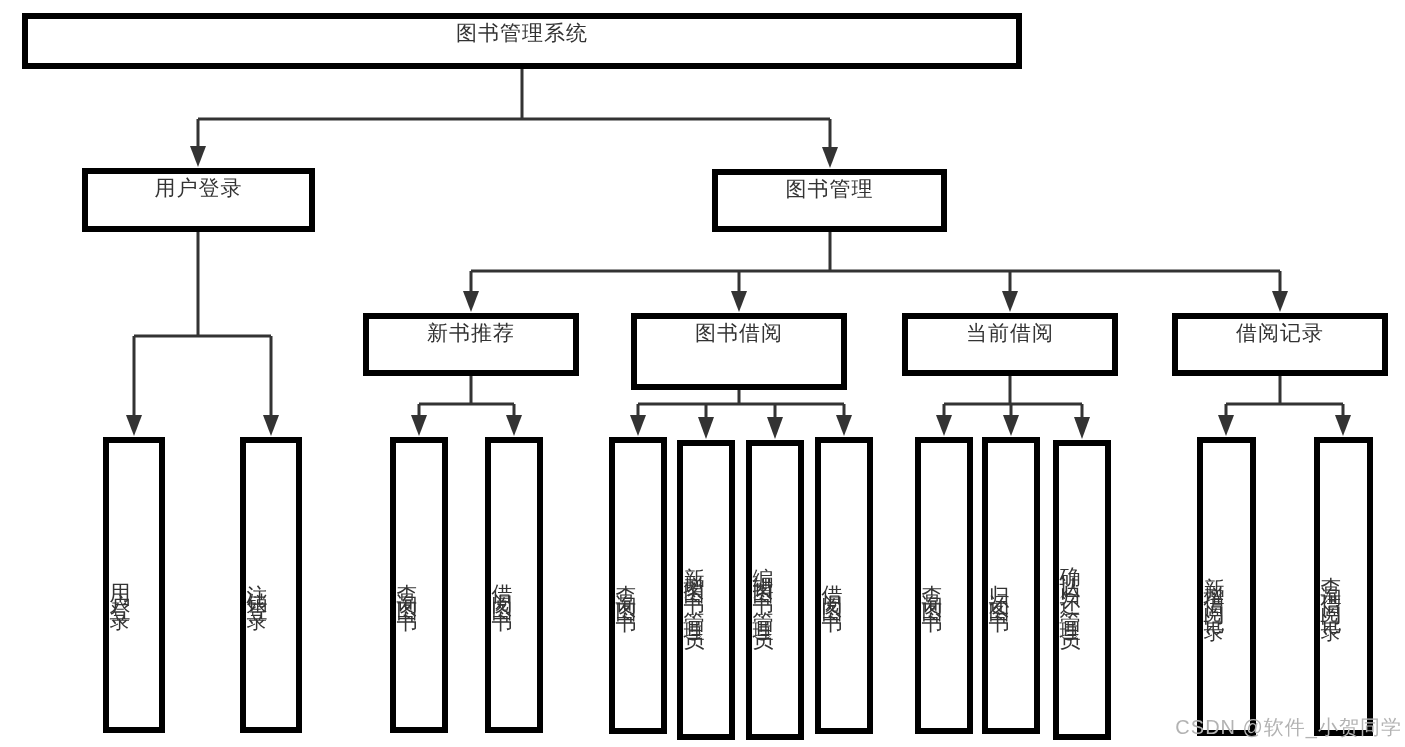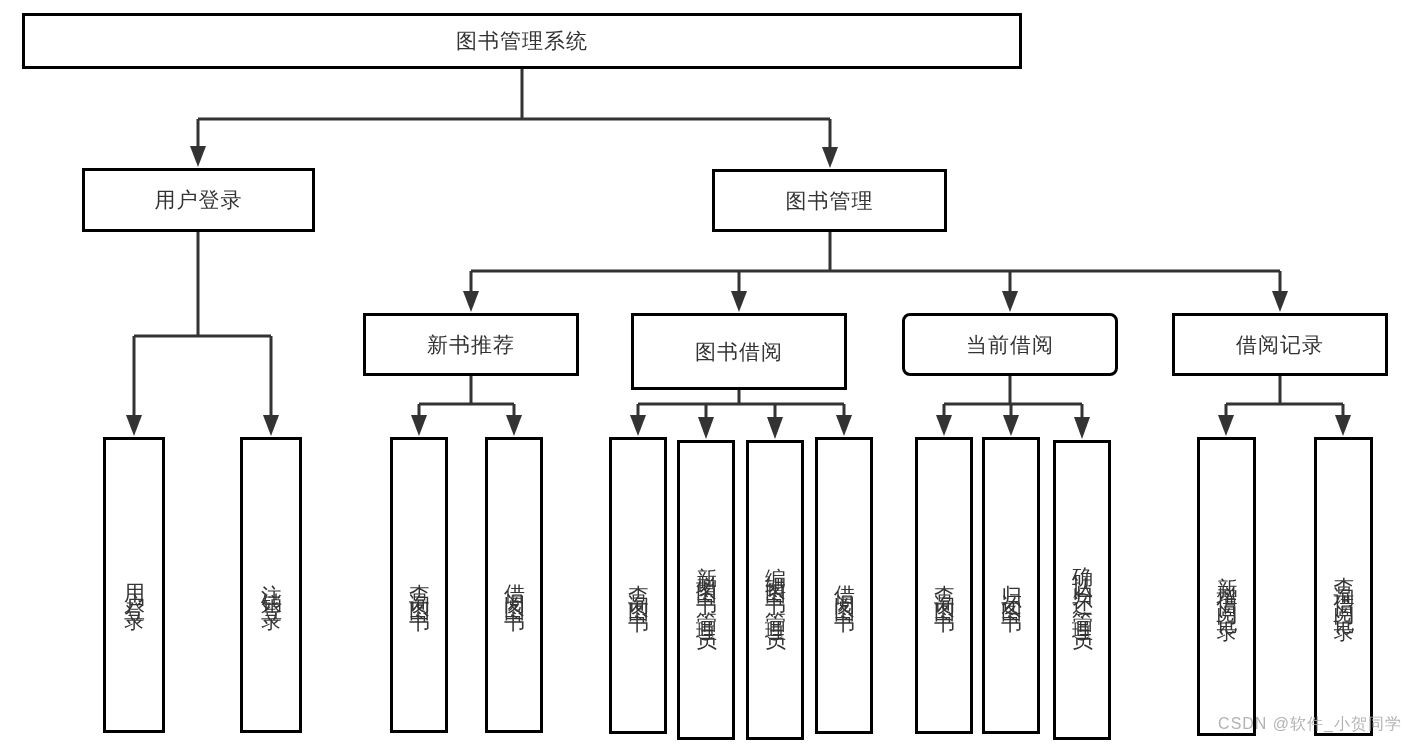--- a/index.html
+++ b/index.html
@@ -18,23 +18,23 @@
   .connectors {
     position: absolute;
     left: 0;
     top: 0;
     z-index: 1;
   }
   .node {
     position: absolute;
     box-sizing: border-box;
     background: #ffffff;
-    border: 3px solid #000000;
+    border: 6px solid #000000;
     display: flex;
-    align-items: center;
+    align-items: flex-start;
     justify-content: center;
     color: #333333;
     z-index: 2;
     font-family: "Liberation Serif", serif;
   }
   .node.h {
     font-size: 21px;
     letter-spacing: 1px;
     white-space: nowrap;
   }
@@ -43,21 +43,21 @@
     writing-mode: vertical-lr;
     text-orientation: upright;
     letter-spacing: 9px;
     line-height: 1;
   }
   .watermark {
     position: absolute;
     right: 3px;
     top: 714px;
     z-index: 3;
-    font-size: 16px;
+    font-size: 20px;
     color: #b3b3b3;
     letter-spacing: 1px;
     font-family: "Liberation Sans", sans-serif;
     white-space: nowrap;
   }
 </style>
 </head>
 <body>
 
 <div class="canvas">
@@ -112,21 +112,21 @@
   <div class="node h" style="left:712px; top:169px; width:235px; height:63px;">
     <span>图书管理</span>
   </div>
 
   <div class="node h" style="left:363px; top:313px; width:216px; height:63px;">
     <span>新书推荐</span>
   </div>
   <div class="node h" style="left:631px; top:313px; width:216px; height:77px;">
     <span>图书借阅</span>
   </div>
-  <div class="node h" style="left:902px; top:313px; width:216px; height:63px;border-radius:8px;">
+  <div class="node h" style="left:902px; top:313px; width:216px; height:63px;">
     <span>当前借阅</span>
   </div>
   <div class="node h" style="left:1172px; top:313px; width:216px; height:63px;">
     <span>借阅记录</span>
   </div>
 
   <div class="node v" style="left:103px; top:437px; width:62px; height:296px;">
     <span>用户登录</span>
   </div>
   <div class="node v" style="left:240px; top:437px; width:62px; height:296px;">

